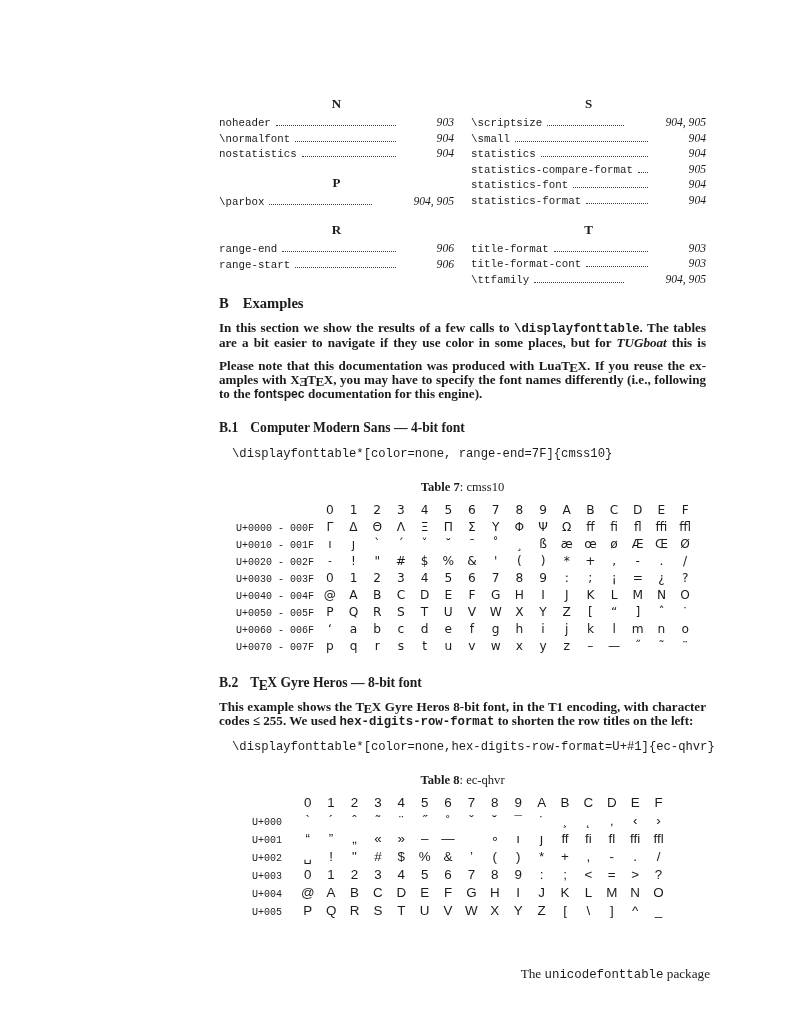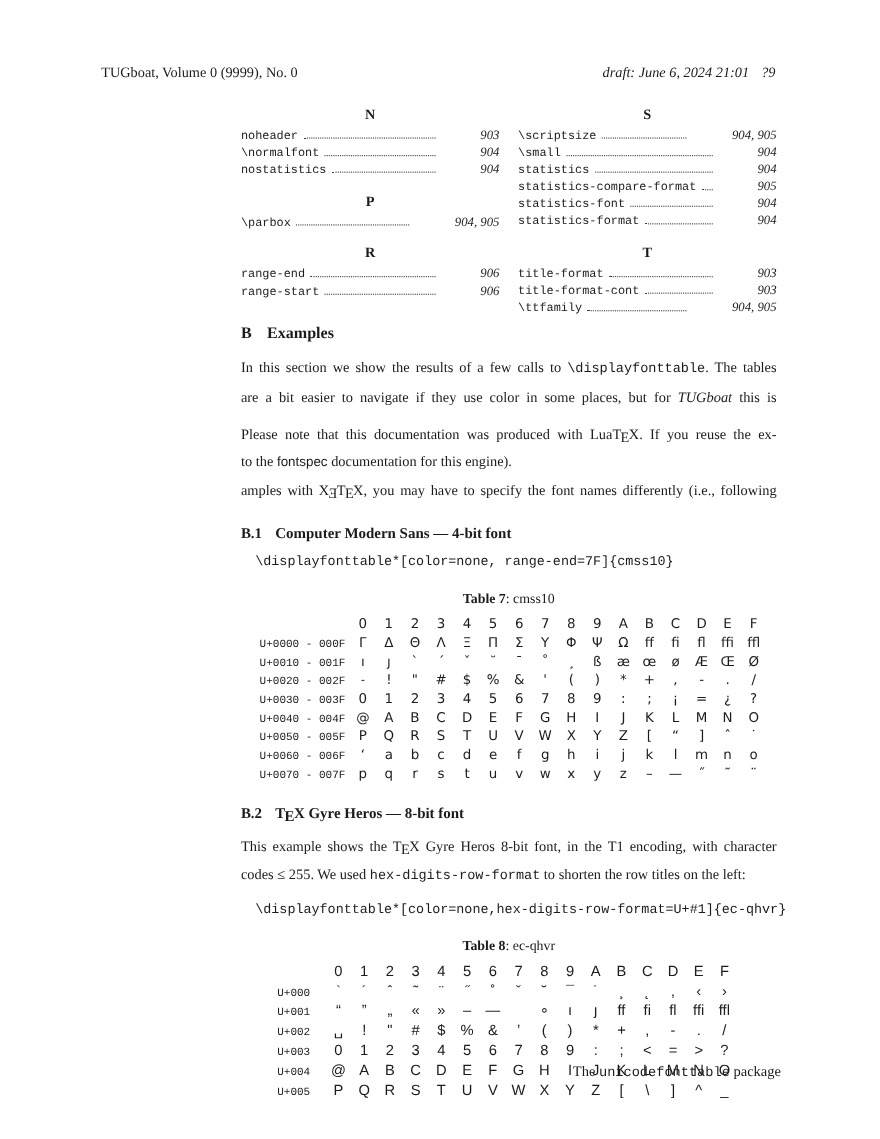--- a/index.html
+++ b/index.html
@@ -18,21 +18,21 @@
   .idx-row{display:flex;align-items:baseline;height:15.6px;}
   .idx-name{font-family:"Liberation Mono","DejaVu Sans Mono",monospace;font-size:10.8px;white-space:pre;}
   .idx-leader{flex:1;border-bottom:1.4px dotted #3c3c3c;margin:0 3px 3px 5px;min-width:8px;}
   .idx-pages{font-style:italic;font-size:11.6px;margin-left:38px;}
   
   .sec-h{font-weight:700;font-size:14.6px;margin-top:7px;}
   .sec-h .num{margin-right:14px;}
   .subsec-h{font-weight:700;font-size:13.6px;margin-top:19px;}
   .subsec-h .num{margin-right:12px;}
   .para{margin-top:9px;}
-  .bline{font-size:13.1px;line-height:25px;white-space:nowrap;text-align:justify;}
+  .bline{font-size:13.1px;line-height:14px;white-space:nowrap;text-align:justify;font-weight:bold;}
   .bline.full{text-align-last:justify;}
   .mono{font-family:"Liberation Mono","DejaVu Sans Mono",monospace;font-size:0.94em;}
   .it{font-style:italic;}
   .sans{font-family:"Liberation Sans","DejaVu Sans",sans-serif;font-size:0.93em;}
   .tex-e{display:inline-block;transform:translateY(0.185em);margin:0 -0.045em;}
   .code{font-family:"Liberation Mono","DejaVu Sans Mono",monospace;font-size:12.2px;
         margin:11px 0 0 13px;white-space:pre;}
   .caption{text-align:center;font-size:12.6px;margin-top:19px;}
   .caption .cap-b{font-weight:700;}
   
@@ -50,24 +50,20 @@
   .t8 .frow{height:18px;}
   .t8 .flabel{width:44px;}
   .t8 .fcell{width:23.4px;text-align:center;font-family:"Liberation Sans","DejaVu Sans",sans-serif;font-size:13.4px;}
   .footer{position:absolute;top:966px;left:223px;width:487px;text-align:right;font-size:13.2px;}
 </style>
 </head>
 <body>
 
 <div class="page">
 
-  <div class="header">
-    <span>TUGboat, Volume 0 (9999), No. 0</span>
-    <span class="header-right"><span>draft: June 6, 2024 21:01</span><span class="pgnum">?9</span></span>
-  </div>
 
   <div class="content">
 
     <div class="idx">
       <div class="idx-col">
         <div class="idx-group first">
           <div class="idx-letter">N</div>
           <div>
 
           <div class="idx-row">
@@ -180,22 +176,22 @@
       <span class="num">B</span><span>Examples</span>
     </div>
 
     <div class="para">
       <div class="bline full"><span>In this section we show the results of a few calls to </span><span class="mono">\displayfonttable</span><span>. The tables</span></div>
       <div class="bline full"><span>are a bit easier to navigate if they use color in some places, but for </span><span class="it">TUGboat</span><span> this is</span></div>
     </div>
 
     <div class="para">
       <div class="bline full"><span>Please note that this documentation was produced with </span><span>LuaT</span><span class="tex-e">E</span><span>X</span><span>. If you reuse the ex-</span></div>
+      <div class="bline full"><span>amples with </span><span>X</span><span class="tex-e">Ǝ</span><span>T</span><span class="tex-e">E</span><span>X</span><span>, you may have to specify the font names differently (i.e., following</span></div>
       <div class="bline"><span>to the </span><span class="sans">fontspec</span><span> documentation for this engine).</span></div>
-      <div class="bline full"><span>amples with </span><span>X</span><span class="tex-e">Ǝ</span><span>T</span><span class="tex-e">E</span><span>X</span><span>, you may have to specify the font names differently (i.e., following</span></div>
     </div>
 
     <div class="subsec-h">
       <span class="num">B.1</span><span>Computer Modern Sans — 4-bit font</span>
     </div>
 
 
     <div class="code">\displayfonttable*[color=none, range-end=7F]{cmss10}</div>
 
     <div class="caption">

